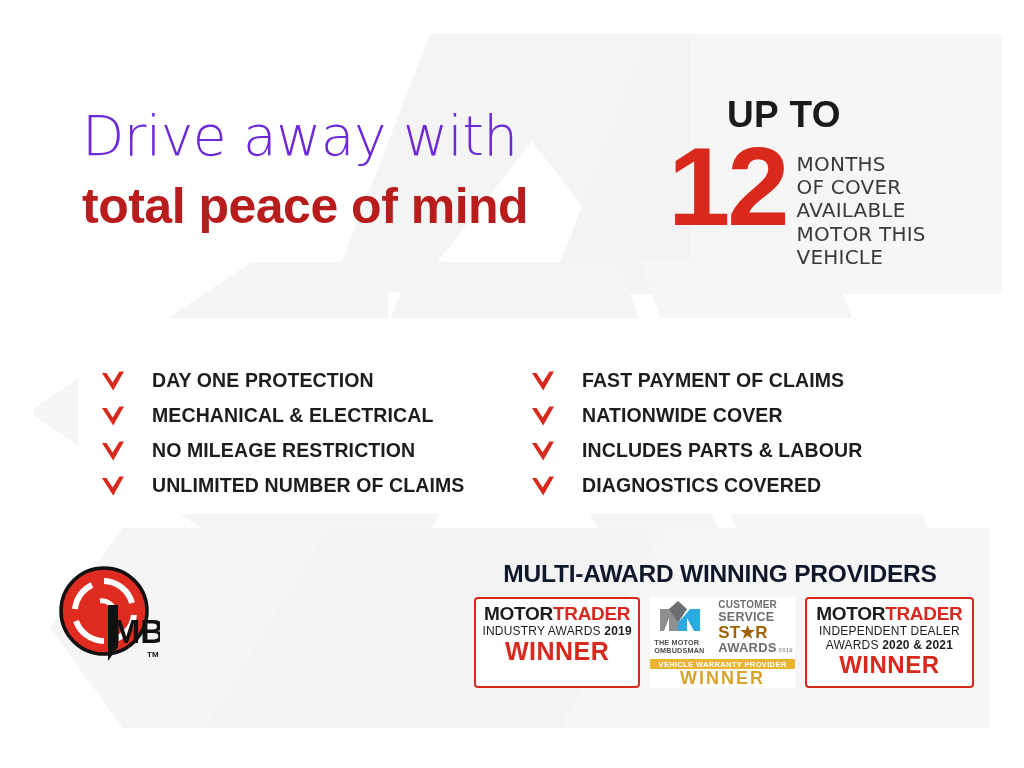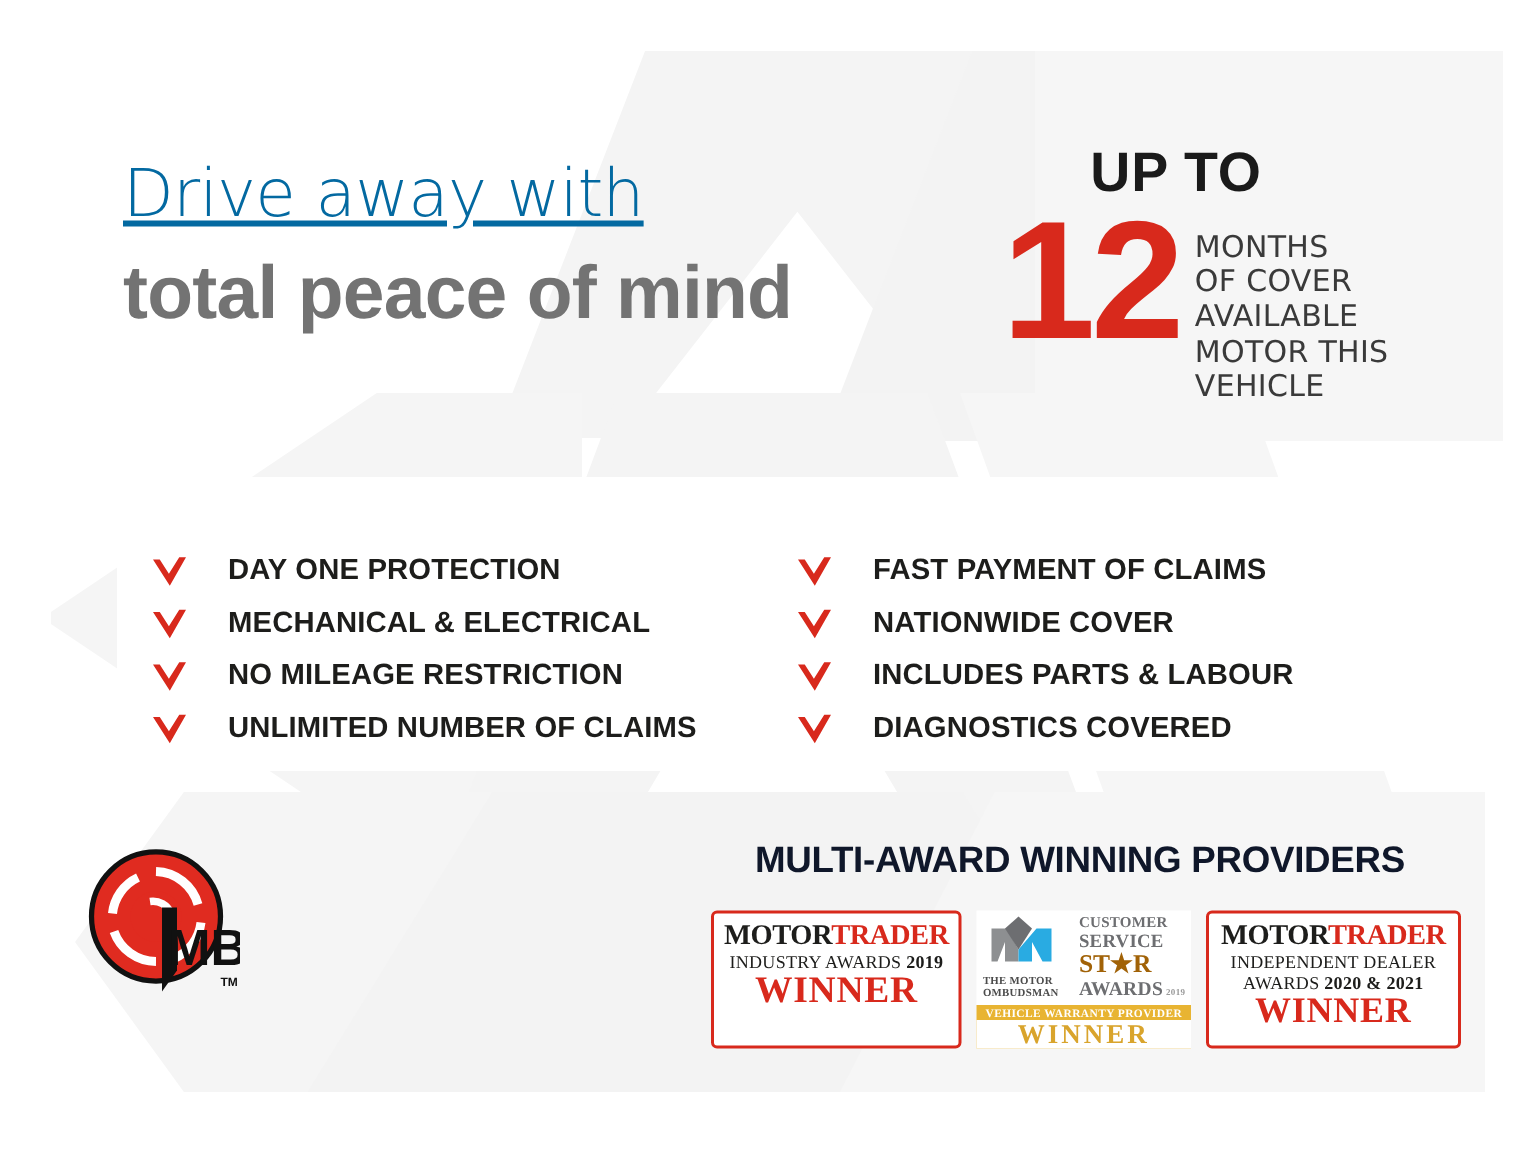--- a/index.html
+++ b/index.html
@@ -56,27 +56,26 @@
   .white-left{
     position:absolute;left:0;top:0;width:34px;height:768px;background:#fff;
   }
   .white-right{
     position:absolute;right:0;top:0;width:22px;height:768px;background:#fff;
   }
 
   
   .headline{position:absolute;left:82px;top:108px;width:600px;z-index:5;}
   .headline .line1{
-    font-size:44px;font-weight:300;color:#0369a1;
+    font-size:55px;font-weight:300;color:#6d28d9;
     letter-spacing:-0.5px;line-height:1.02;white-space:nowrap;
     font-family:"DejaVu Sans",sans-serif;
-    text-decoration:underline;
   }
   .headline .line2{
-    font-size:50px;font-weight:bold;color:#737373;
+    font-size:50px;font-weight:bold;color:#b91c1c;
     letter-spacing:-0.5px;line-height:1.12;margin-top:14px;white-space:nowrap;
   }
 
   
   .upto-block{position:absolute;left:668px;top:96px;width:300px;z-index:5;}
   .upto{
     font-size:37px;font-weight:bold;color:#1a1a1a;
     letter-spacing:0.5px;text-align:center;width:232px;line-height:1;
   }
   .num-row{display:flex;align-items:flex-start;margin-top:2px;}
@@ -120,21 +119,21 @@
   .ag-bar span{
     color:#fff;font-size:21px;font-weight:bold;letter-spacing:4px;
   }
 
   
   .awards{position:absolute;left:474px;top:560px;width:500px;z-index:6;}
   .awards-title{
     font-size:24.5px;font-weight:bold;color:#0f172a;
     letter-spacing:-0.2px;white-space:nowrap;text-align:center;width:492px;
   }
-  .badges{display:flex;gap:10px;margin-top:19px;align-items:stretch;font-family:Liberation Serif, serif;}
+  .badges{display:flex;gap:10px;margin-top:9px;align-items:stretch;}
 
   .badge{background:#fff;}
   .badge-mt{
     border:2px solid #d8291c;border-radius:4px;
     width:159px;padding:5px 4px 5px 4px;text-align:center;
   }
   .mt-head{font-size:19px;font-weight:bold;line-height:1.05;letter-spacing:-0.3px;}
   .mt-head .blk{color:#1d1d1b;}
   .mt-head .red{color:#d8291c;}
   .mt-sub{font-size:12px;font-weight:400;color:#1d1d1b;letter-spacing:0.2px;margin-top:1px;line-height:1.1;}

